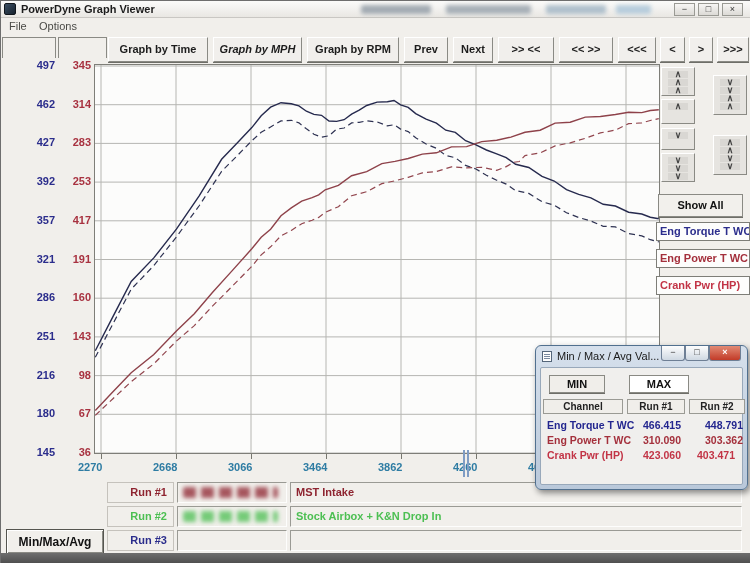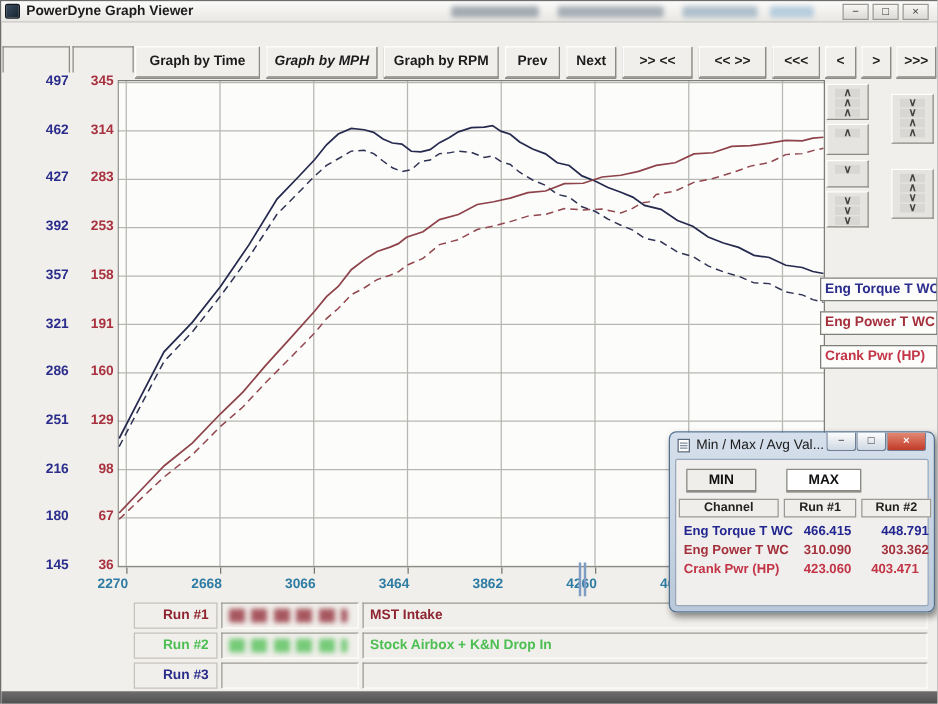--- a/index.html
+++ b/index.html
@@ -92,20 +92,24 @@
     <span class="title-text">PowerDyne Graph Viewer</span>
     <span class="redact" style="left:360px;width:70px;background:#8f9aa4"></span>
     <span class="redact" style="left:445px;width:85px;background:#95a0aa"></span>
     <span class="redact" style="left:545px;width:60px;background:#9fb4c4"></span>
     <span class="redact" style="left:615px;width:35px;background:#a8c4d8"></span>
     <div class="winbtn" style="right:56px">−</div>
     <div class="winbtn" style="right:32px">□</div>
     <div class="winbtn" style="right:8px">×</div>
   </div>
 
+  <div class="menubar">
+    <span class="menu-item" style="left:8px">File</span>
+    <span class="menu-item" style="left:38px">Options</span>
+  </div>
 
   <div class="axis-head" style="left:1px;width:54px;color:#2b2d8c">Eng Torq</div>
   <div class="axis-head" style="left:57px;width:49px;color:#a83240">Eng Pow</div>
 
   <div id="toolbar-buttons">
       <div class="tbtn" style="left: 107px; width: 100px;">Graph by Time</div>
       <div class="tbtn" style="left: 212px; width: 89px; font-style: italic;">Graph by MPH</div>
       <div class="tbtn" style="left: 306px; width: 92px;">Graph by RPM</div>
       <div class="tbtn" style="left: 403px; width: 44px;">Prev</div>
       <div class="tbtn" style="left: 452px; width: 40px;">Next</div>
@@ -126,24 +130,24 @@
       <div class="ylab" style="left: 16px; width: 38px; top: 251.5px; color: rgb(43, 45, 140);">321</div>
       <div class="ylab" style="left: 16px; width: 38px; top: 290.2px; color: rgb(43, 45, 140);">286</div>
       <div class="ylab" style="left: 16px; width: 38px; top: 328.9px; color: rgb(43, 45, 140);">251</div>
       <div class="ylab" style="left: 16px; width: 38px; top: 367.6px; color: rgb(43, 45, 140);">216</div>
       <div class="ylab" style="left: 16px; width: 38px; top: 406.3px; color: rgb(43, 45, 140);">180</div>
       <div class="ylab" style="left: 16px; width: 38px; top: 445px; color: rgb(43, 45, 140);">145</div>
       <div class="ylab" style="left: 56px; width: 34px; top: 58px; color: rgb(168, 50, 64);">345</div>
       <div class="ylab" style="left: 56px; width: 34px; top: 96.7px; color: rgb(168, 50, 64);">314</div>
       <div class="ylab" style="left: 56px; width: 34px; top: 135.4px; color: rgb(168, 50, 64);">283</div>
       <div class="ylab" style="left: 56px; width: 34px; top: 174.1px; color: rgb(168, 50, 64);">253</div>
-      <div class="ylab" style="left: 56px; width: 34px; top: 212.8px; color: rgb(168, 50, 64);">158</div>
+      <div class="ylab" style="left: 56px; width: 34px; top: 212.8px; color: rgb(168, 50, 64);">417</div>
       <div class="ylab" style="left: 56px; width: 34px; top: 251.5px; color: rgb(168, 50, 64);">191</div>
       <div class="ylab" style="left: 56px; width: 34px; top: 290.2px; color: rgb(168, 50, 64);">160</div>
-      <div class="ylab" style="left: 56px; width: 34px; top: 328.9px; color: rgb(168, 50, 64);">129</div>
+      <div class="ylab" style="left: 56px; width: 34px; top: 328.9px; color: rgb(168, 50, 64);">143</div>
       <div class="ylab" style="left: 56px; width: 34px; top: 367.6px; color: rgb(168, 50, 64);">98</div>
       <div class="ylab" style="left: 56px; width: 34px; top: 406.3px; color: rgb(168, 50, 64);">67</div>
       <div class="ylab" style="left: 56px; width: 34px; top: 445px; color: rgb(168, 50, 64);">36</div>
     </div>
 
   <div class="plot">
     <svg id="plot-svg" width="566" height="390" viewBox="0 0 566 390">
         <rect x="0.5" y="0.5" width="565" height="389" fill="#fcfcfb" stroke="none"></rect>
         <path d="M7 0 V390 M82 0 V390 M157 0 V390 M232 0 V390 M307 0 V390 M382 0 V390 M457 0 V390 M532 0 V390 M0 2.0 H566 M0 40.7 H566 M0 79.4 H566 M0 118.1 H566 M0 156.8 H566 M0 195.5 H566 M0 234.2 H566 M0 272.9 H566 M0 311.6 H566 M0 350.3 H566 M0 389.0 H566 " stroke="#b6b6b2" stroke-width="1" fill="none"></path>
         <path d="M1.3 286.8 L19.2 252.1 L37.2 217.5 L59.8 193.9 L82.4 165.2 L105.0 132.1 L127.6 95.3 L142.7 79.6 L157.8 63.6 L167.2 51.8 L176.6 43.2 L187.0 38.7 L197.3 39.8 L204.9 41.9 L212.4 47.2 L219.9 50.4 L227.5 51.3 L235.0 57.0 L242.6 57.4 L250.1 55.7 L257.6 50.1 L265.2 46.2 L272.7 41.5 L283.1 38.1 L293.4 37.7 L300.0 36.5 L306.6 40.9 L314.2 43.4 L321.7 49.6 L332.1 55.2 L342.4 59.1 L351.8 66.2 L361.3 68.4 L371.6 76.7 L382.0 80.8 L392.4 86.0 L402.7 89.8 L412.2 93.7 L421.6 100.3 L434.8 103.5 L448.0 112.4 L460.2 117.0 L472.5 125.6 L484.7 130.4 L496.9 133.9 L509.2 140.3 L521.4 142.0 L534.6 148.2 L547.8 150.0 L556.3 153.2 L564.8 154.8 " stroke="#262a4e" stroke-width="1.4" fill="none"></path>
@@ -201,20 +205,21 @@
         <span class="gl">∧</span>
         <span class="gl">∧</span>
       </div>
       <div class="sbtn" style="left: 712px; top: 134px; width: 34px; height: 40px; padding-top: 2px;">
         <span class="gl">∧</span>
         <span class="gl">∧</span>
         <span class="gl">∨</span>
         <span class="gl">∨</span>
       </div>
     </div>
+  <div class="showall">Show All</div>
   <div id="legend">
       <div class="legend-box" style="top: 221px; color: rgb(43, 45, 140);">Eng Torque T WC</div>
       <div class="legend-box" style="top: 248px; color: rgb(164, 48, 60);">Eng Power T WC</div>
       <div class="legend-box" style="top: 275px; color: rgb(194, 52, 70);">Crank Pwr (HP)</div>
     </div>
 
   <div id="run-rows">
       <div class="cellbox runlab" style="left: 106px; top: 481px; width: 67px; color: rgb(142, 36, 48);">Run #1</div>
       <div class="cellbox" style="left: 176px; top: 481px; width: 110px;">
         <div class="redact-name" style="background: repeating-linear-gradient(90deg, rgb(142, 36, 48) 0px, rgb(142, 36, 48) 13px, transparent 13px, transparent 18px);"></div>
@@ -222,20 +227,21 @@
       <div class="cellbox comment" style="left: 289px; top: 481px; width: 452px; color: rgb(142, 36, 48);">MST Intake</div>
       <div class="cellbox runlab" style="left: 106px; top: 505px; width: 67px; color: rgb(76, 191, 82);">Run #2</div>
       <div class="cellbox" style="left: 176px; top: 505px; width: 110px;">
         <div class="redact-name" style="background: repeating-linear-gradient(90deg, rgb(76, 191, 82) 0px, rgb(76, 191, 82) 13px, transparent 13px, transparent 18px);"></div>
       </div>
       <div class="cellbox comment" style="left: 289px; top: 505px; width: 452px; color: rgb(76, 191, 82);">Stock Airbox + K&amp;N Drop In</div>
       <div class="cellbox runlab" style="left: 106px; top: 529px; width: 67px; color: rgb(43, 45, 140);">Run #3</div>
       <div class="cellbox" style="left: 176px; top: 529px; width: 110px;"></div>
       <div class="cellbox comment" style="left: 289px; top: 529px; width: 452px; color: rgb(43, 45, 140);"></div>
     </div>
+  <div class="mma-btn">Min/Max/Avg</div>
 
   <div class="dialog">
     <div class="dlg-icon"></div>
     <span class="dlg-title">Min / Max / Avg Val...</span>
     <div class="dlg-btn" style="right:62px;width:24px">−</div>
     <div class="dlg-btn" style="right:38px;width:24px">□</div>
     <div class="dlg-btn dlg-close" style="right:6px;width:32px">×</div>
     <div class="dlg-body">
       <div class="dlg-minmax" style="left:8px;width:56px">MIN</div>
       <div class="dlg-minmax" style="left:88px;width:60px;background:#fff">MAX</div>

